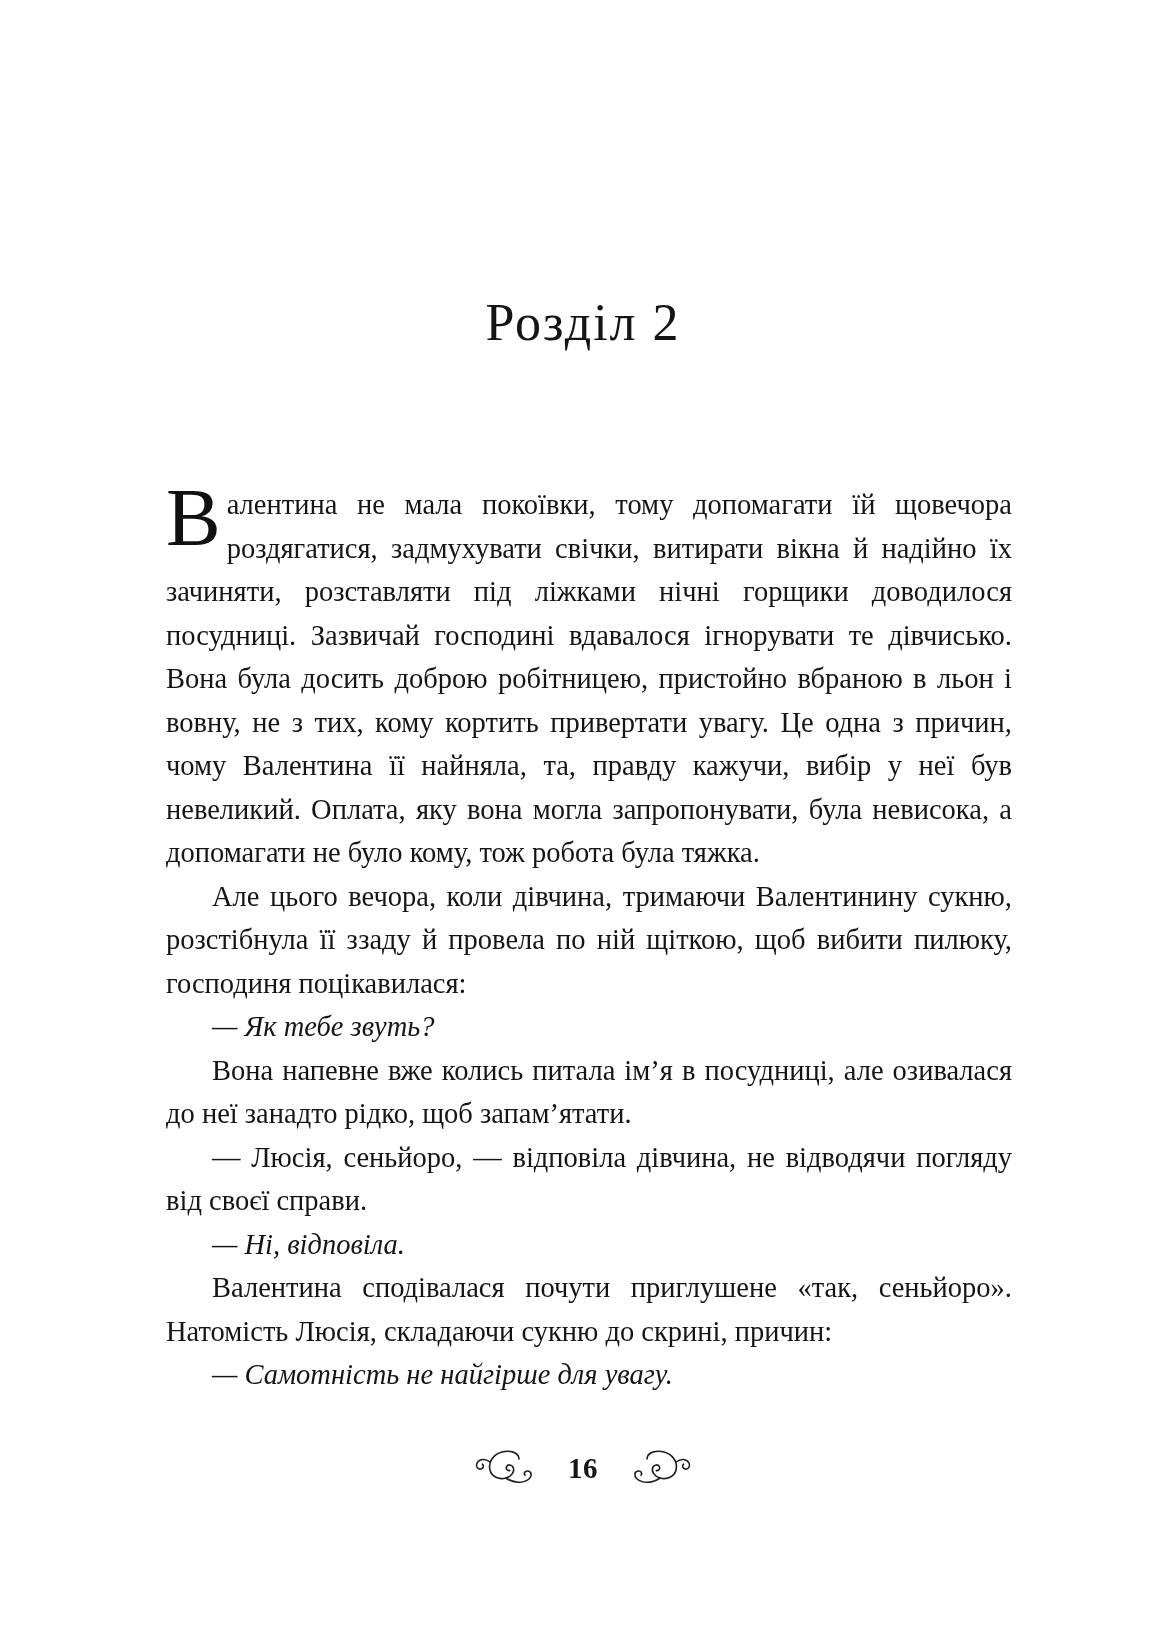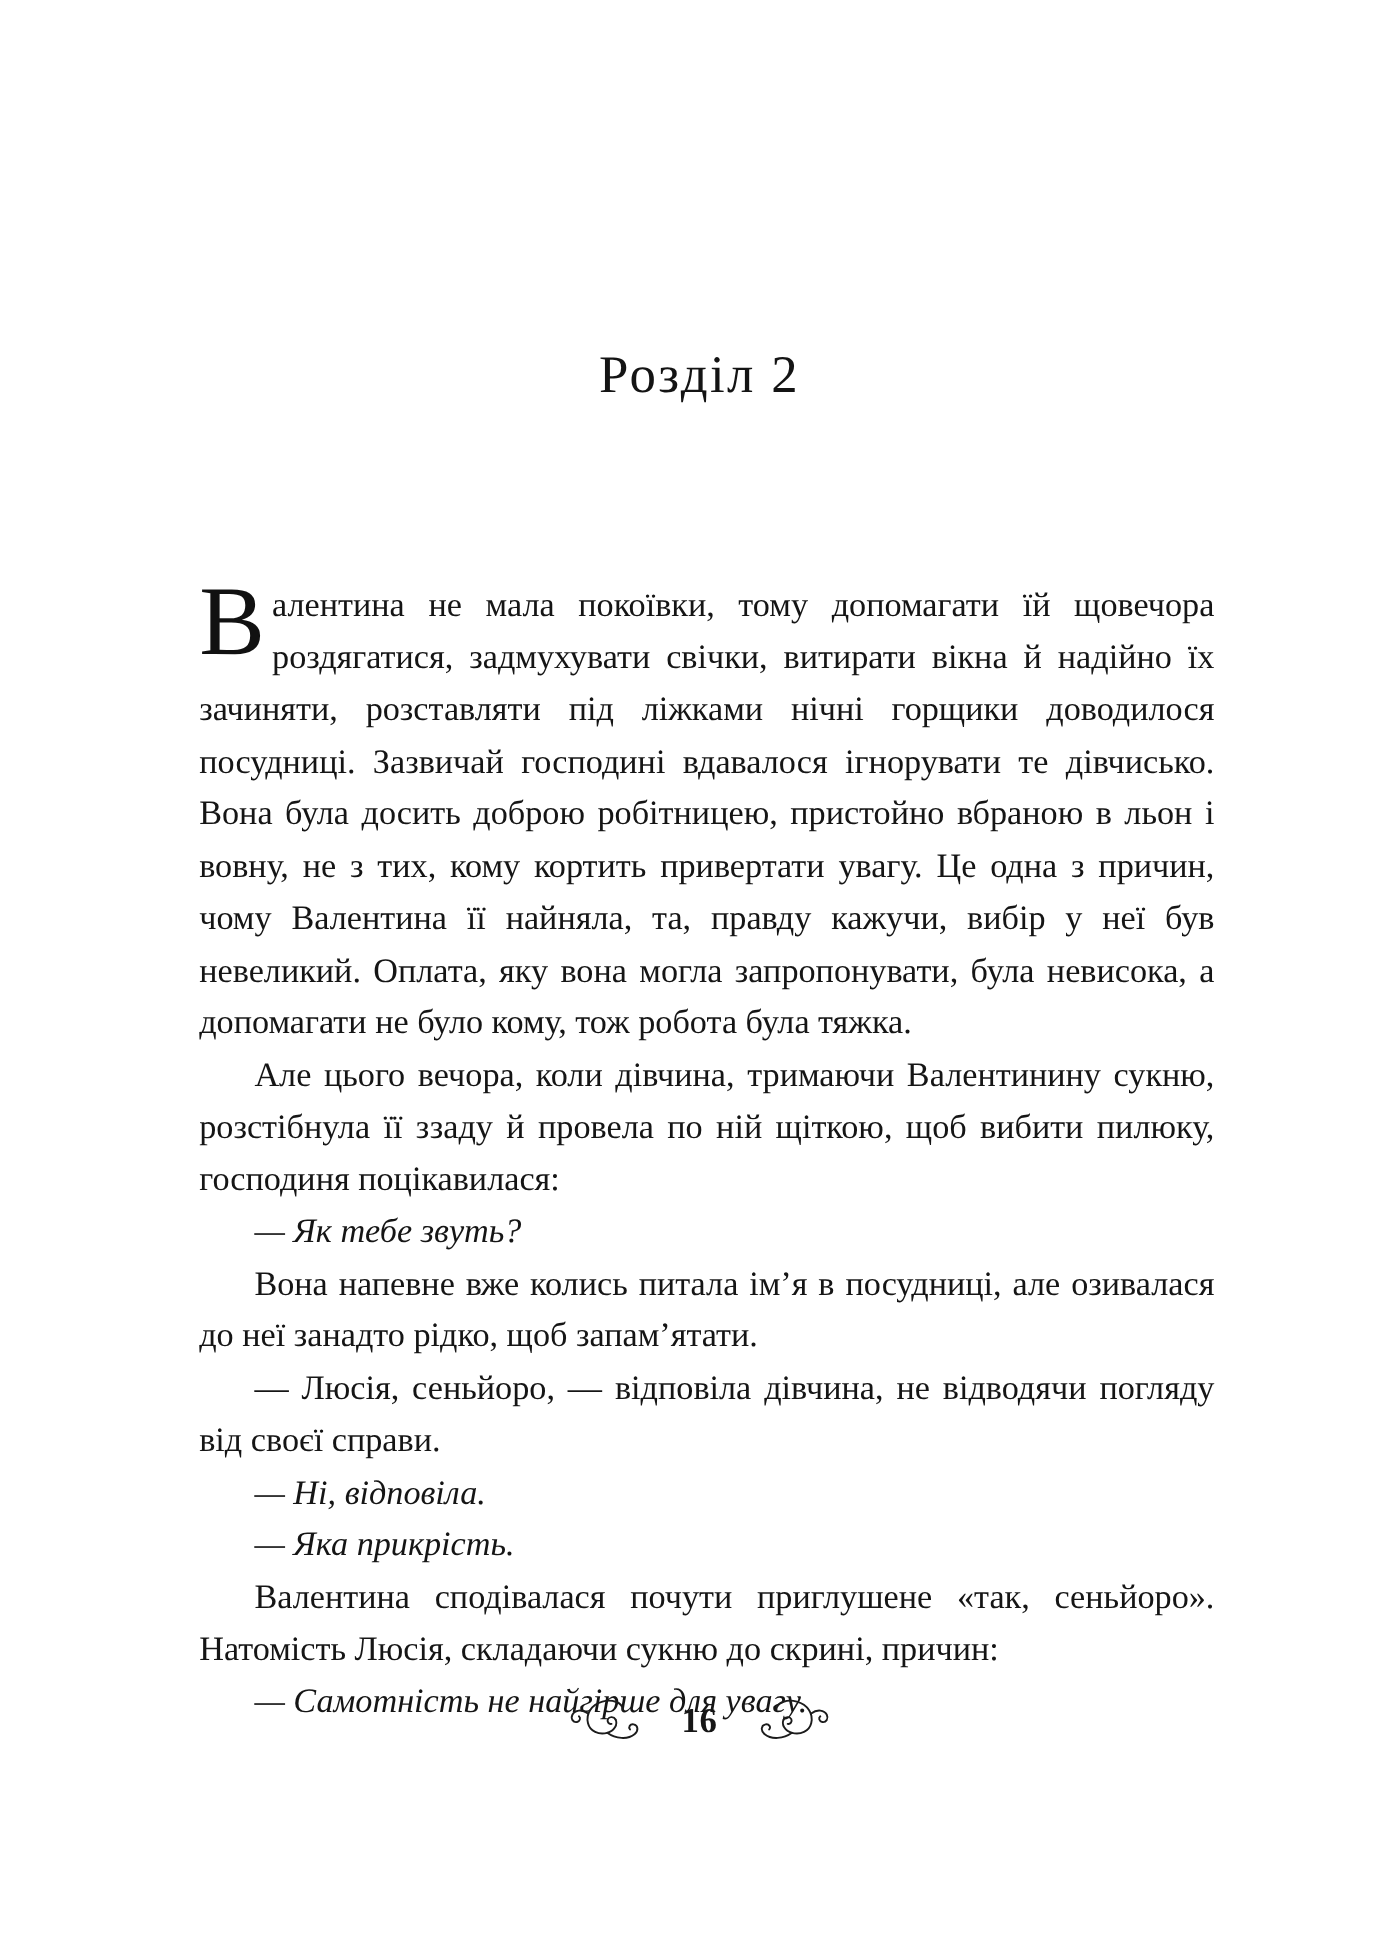--- a/index.html
+++ b/index.html
@@ -22,21 +22,21 @@
   }
 
   
   .chapter-heading {
     position: absolute;
     top: 262px;
     left: 0;
     width: 100%;
     text-align: center;
     font-family: "Liberation Serif", "DejaVu Serif", serif;
-    font-size: 44px;
+    font-size: 52px;
     font-weight: 400;
     letter-spacing: 2px;
     color: #141414;
     line-height: 1.0;
   }
 
   
   .text-body {
     position: absolute;
     top: 483px;
@@ -75,21 +75,21 @@
   .para-dialogue {
     margin: 0;
     text-indent: 46px;
     text-align: left;
     font-style: italic;
   }
 
   
   .page-footer {
     position: absolute;
-    top: 1414px;
+    top: 1448px;
     left: 0;
     width: 100%;
     display: flex;
     align-items: center;
     justify-content: center;
     gap: 26px;
   }
 
   .ornament {
     display: block;
@@ -127,21 +127,20 @@
 
     <p class="para-dialogue"><span>— Як тебе звуть?</span></p>
 
     <p class="para"><span>Вона напевне вже колись питала ім’я в посудниці, але озивалася до неї занадто рідко, щоб запам’ятати.</span></p>
 
     <p class="para"><span>— Люсія, сеньйоро, — відповіла дівчина, не відводячи погляду від своєї справи.</span></p>
 
 
     <p class="para-dialogue"><span>— Ні, відповіла.</span></p>
 
-    <p class="para-dialogue"><span>— Яка прикрість.</span></p>
 
     <p class="para"><span>Валентина сподівалася почути приглушене «так, сеньйоро». Натомість Люсія, складаючи сукню до скрині, причин:</span></p>
 
     <p class="para-dialogue"><span>— Самотність не найгірше для увагу.</span></p>
 
   </div>
 
   <div class="page-footer">
 
     <span class="ornament">

